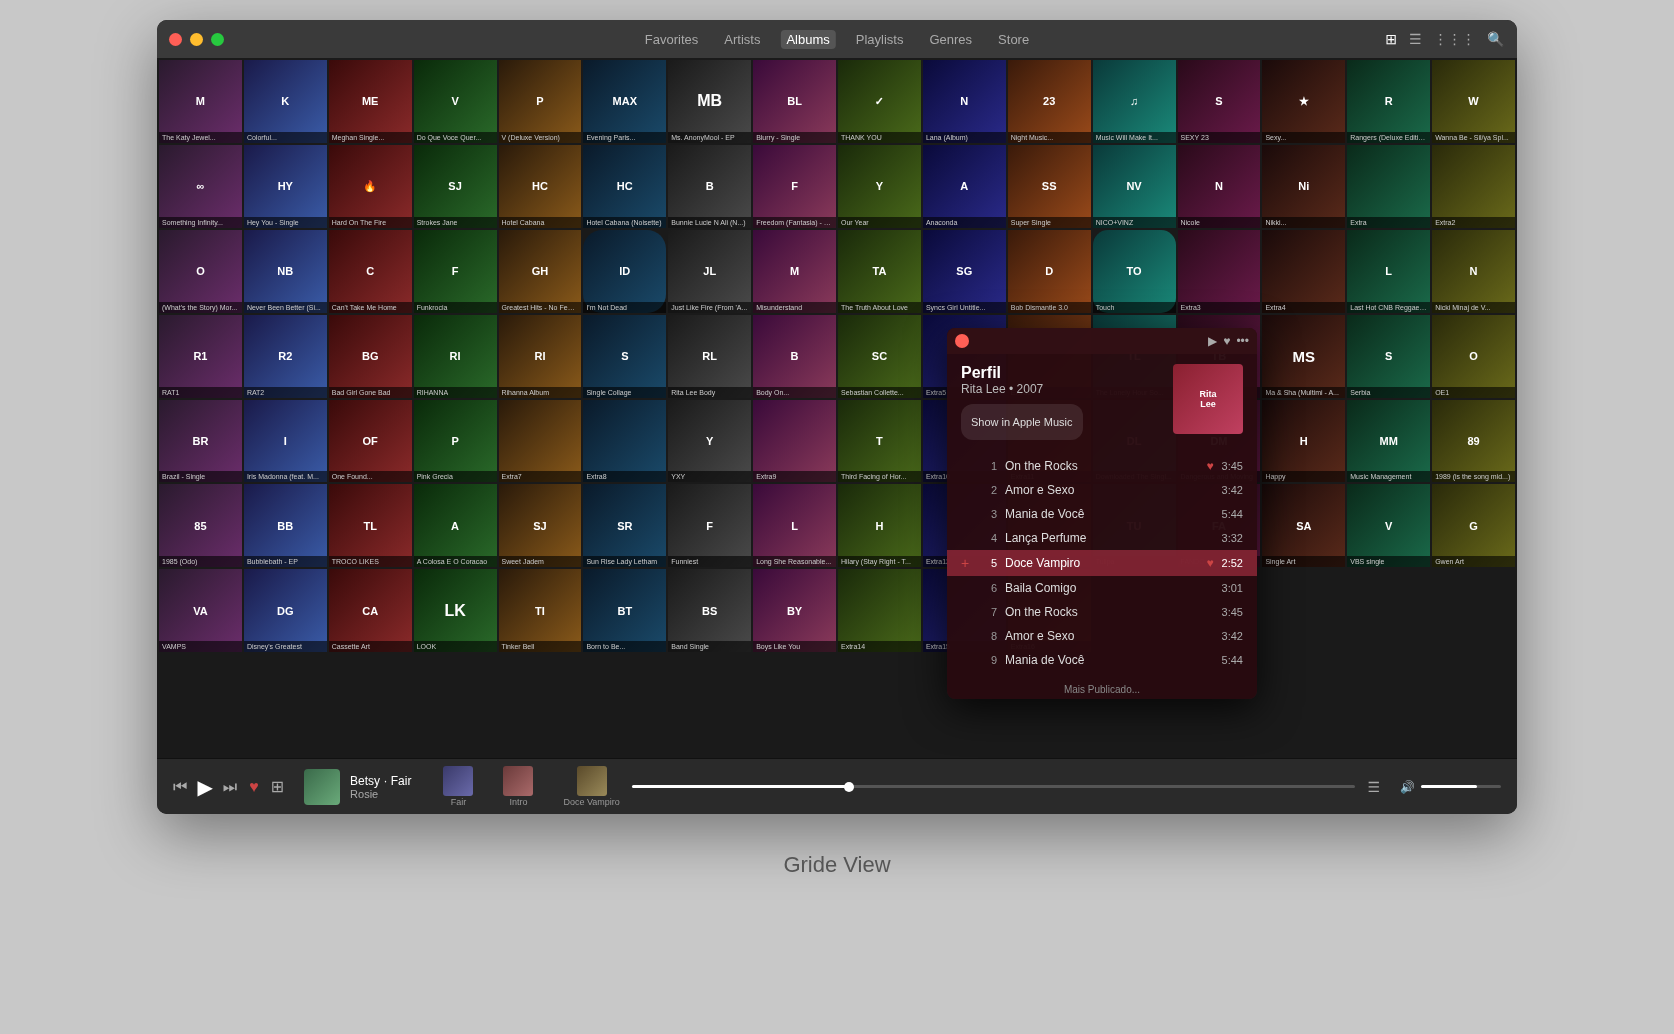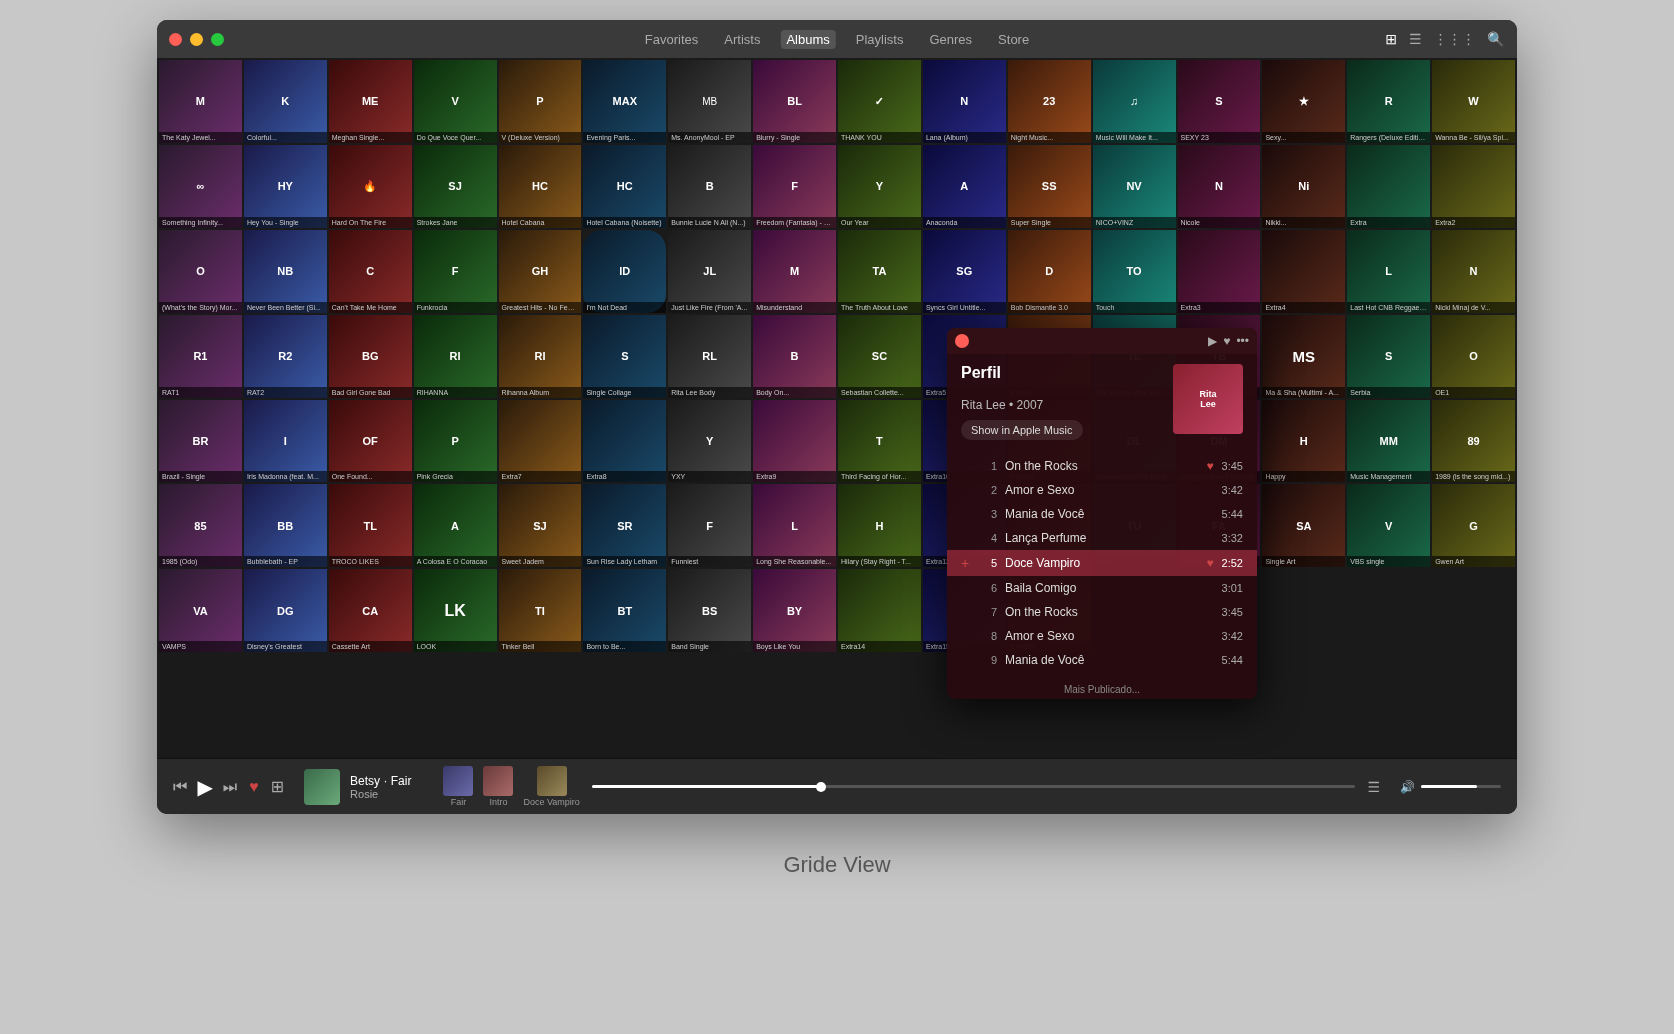--- a/index.html
+++ b/index.html
@@ -213,30 +213,30 @@
 
     .popup-title {
       color: #fff;
       font-size: 16px;
       font-weight: 600;
     }
 
     .popup-subtitle {
       color: #bbb;
       font-size: 12px;
-      margin-top: 16px;
+      margin-top: 0;
     }
 
     .popup-show-btn {
       margin-top: 8px;
       background: rgba(255,255,255,0.1);
       border: none;
       color: #ddd;
       font-size: 11px;
-      padding: 4px 10px;
+      padding: 12px 10px;
       border-radius: 12px;
       cursor: pointer;
       text-align: center;
     }
 
     .track-list {
       padding: 4px 0 8px;
     }
 
     .track-row {
@@ -369,21 +369,21 @@
     }
 
     .track-detail-artist {
       color: #aaa;
       font-size: 11px;
     }
 
     .player-queue {
       display: flex;
       align-items: center;
-      gap: 10px;
+      gap: 30px;
       margin-left: 20px;
     }
 
     .queue-item {
       display: flex;
       flex-direction: column;
       align-items: center;
     }
 
     .queue-mini-art {
@@ -537,21 +537,21 @@
         </div>
         <div class="album-cell">
           <div class="album-cover" style="background: linear-gradient(135deg, rgb(42, 26, 10), rgb(138, 90, 26)); color: rgb(255, 255, 255); font-size: 11px; font-weight: bold;">P</div>
           <div class="album-label">V (Deluxe Version)</div>
         </div>
         <div class="album-cell">
           <div class="album-cover" style="background: linear-gradient(135deg, rgb(10, 26, 42), rgb(26, 74, 106)); color: rgb(255, 255, 255); font-size: 11px; font-weight: bold;">MAX</div>
           <div class="album-label">Evening Paris...</div>
         </div>
         <div class="album-cell">
-          <div class="album-cover" style="background: linear-gradient(135deg, rgb(26, 26, 26), rgb(74, 74, 74)); color: rgb(255, 255, 255); font-size: 10px; font-weight: normal;">MB</div>
+          <div class="album-cover" style="background: linear-gradient(135deg, rgb(26, 26, 26), rgb(74, 74, 74)); color: rgb(255, 255, 255); font-size: 16px; font-weight: bold;">MB</div>
           <div class="album-label">Ms. AnonyMool - EP</div>
         </div>
         <div class="album-cell">
           <div class="album-cover" style="background: linear-gradient(135deg, rgb(58, 10, 58), rgb(138, 58, 90)); color: rgb(255, 255, 255); font-size: 11px; font-weight: bold;">BL</div>
           <div class="album-label">Blurry - Single</div>
         </div>
         <div class="album-cell">
           <div class="album-cover" style="background: linear-gradient(135deg, rgb(26, 42, 10), rgb(74, 106, 26)); color: rgb(255, 255, 255); font-size: 11px; font-weight: bold;">✓</div>
           <div class="album-label">THANK YOU</div>
         </div>
@@ -685,21 +685,21 @@
         </div>
         <div class="album-cell">
           <div class="album-cover" style="background: linear-gradient(135deg, rgb(10, 10, 58), rgb(42, 42, 138)); color: rgb(255, 255, 255); font-size: 11px; font-weight: bold;">SG</div>
           <div class="album-label">Syncs Girl Untitle...</div>
         </div>
         <div class="album-cell">
           <div class="album-cover" style="background: linear-gradient(135deg, rgb(58, 26, 10), rgb(154, 74, 26)); color: rgb(255, 255, 255); font-size: 11px; font-weight: bold;">D</div>
           <div class="album-label">Bob Dismantle 3.0</div>
         </div>
         <div class="album-cell">
-          <div class="album-cover" style="background: linear-gradient(135deg, rgb(10, 58, 58), rgb(26, 138, 122)); color: rgb(255, 255, 255); font-size: 11px; font-weight: bold;">TO</div>
+          <div class="album-cover" style="background: linear-gradient(135deg, rgb(10, 58, 58), rgb(26, 138, 122)); color: rgb(255, 255, 255); font-size: 11px; font-weight: bold; border-radius: 15px;">TO</div>
           <div class="album-label">Touch</div>
         </div>
         <div class="album-cell">
           <div class="album-cover" style="background: linear-gradient(135deg, rgb(42, 10, 26), rgb(106, 26, 74)); color: rgb(255, 255, 255); font-size: 11px; font-weight: bold;"></div>
           <div class="album-label">Extra3</div>
         </div>
         <div class="album-cell">
           <div class="album-cover" style="background: linear-gradient(135deg, rgb(26, 10, 10), rgb(90, 42, 26)); color: rgb(255, 255, 255); font-size: 11px; font-weight: bold;"></div>
           <div class="album-label">Extra4</div>
         </div>

